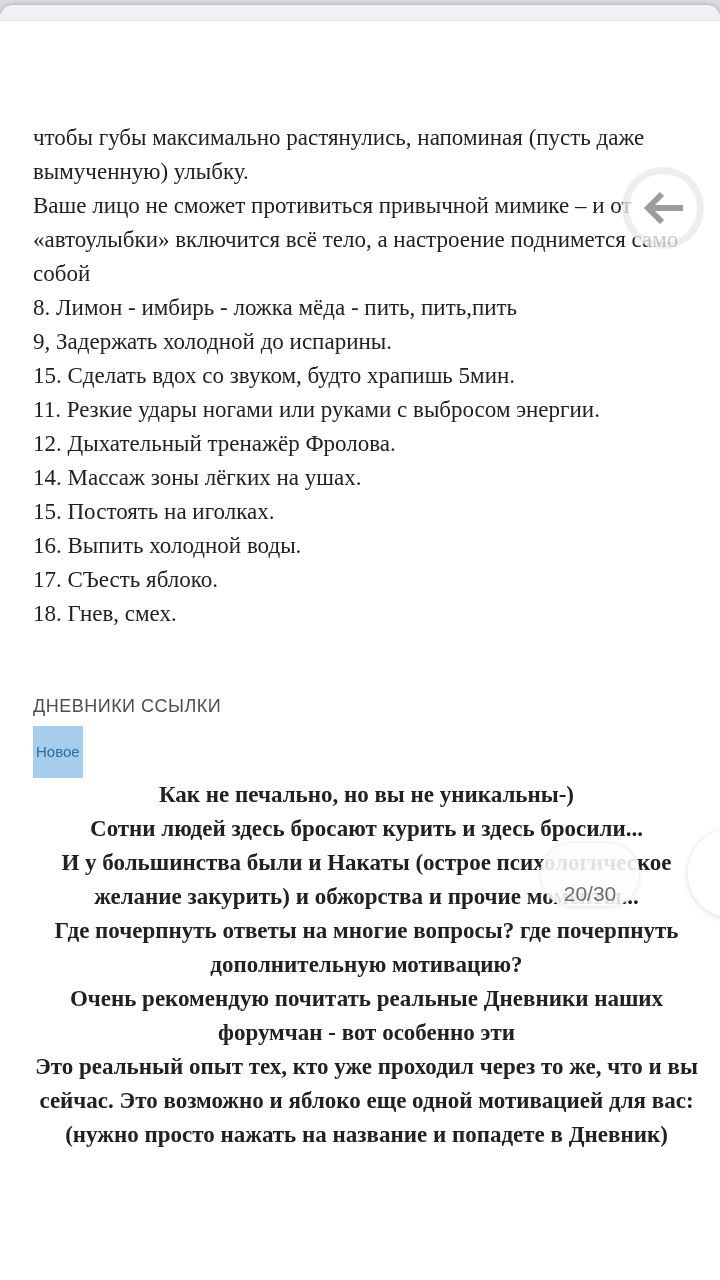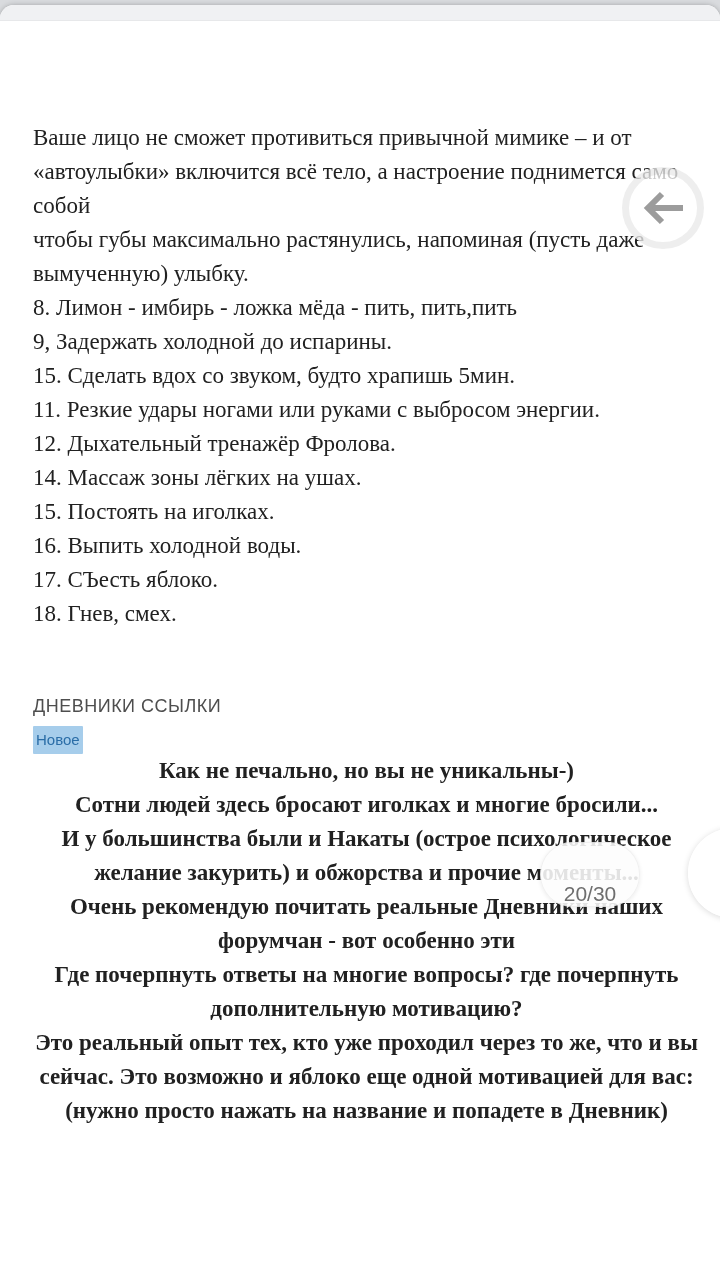--- a/index.html
+++ b/index.html
@@ -27,21 +27,21 @@
   .para.bold{font-weight:bold;text-align:center;}
   .section-heading{
     margin:60px 0 0 0;font-family:"Liberation Sans","DejaVu Sans",sans-serif;
     font-weight:400;font-size:18px;line-height:30px;color:#4e4e4e;
     letter-spacing:0.5px;
   }
   .badge-row{margin-top:5px;}
   .badge{
     display:inline-block;font-family:"Liberation Sans","DejaVu Sans",sans-serif;
     font-size:15px;line-height:20px;background:#a6cdeb;color:#2a6da7;
-    padding:4px 3px;border-radius:1px;
+    padding:16px 3px;border-radius:1px;
   }
   .back-btn{
     position:absolute;left:622px;top:167px;width:82px;height:82px;
     border-radius:50%;border:7px solid rgba(0,0,0,0.065);
     background:rgba(255,255,255,0.76);
     display:flex;align-items:center;justify-content:center;
     padding:0;cursor:pointer;
   }
   .pill{
     position:absolute;left:540px;top:842px;width:98px;height:63px;
@@ -61,22 +61,22 @@
 </head>
 <body>
 
 <div class="sheet">
   <div class="sheet-strip"></div>
 
   <div class="content">
 
     <div>
 
-    <p class="para">Ваше лицо не сможет противиться привычной мимике – и от «автоулыбки» включится всё тело, а настроение поднимется само собой</p>
-        <p class="para">чтобы губы максимально растянулись, напоминая (пусть даже вымученную) улыбку.</p>
+    <p class="para">чтобы губы максимально растянулись, напоминая (пусть даже вымученную) улыбку.</p>
+        <p class="para">Ваше лицо не сможет противиться привычной мимике – и от «автоулыбки» включится всё тело, а настроение поднимется само собой</p>
       </div>
 
     <div>
 
     <p class="para">8. Лимон - имбирь - ложка мёда - пить, пить,пить</p>
         <p class="para">9, Задержать холодной до испарины.</p>
         <p class="para">15. Сделать вдох со звуком, будто храпишь 5мин.</p>
         <p class="para">11. Резкие удары ногами или руками с выбросом энергии.</p>
         <p class="para">12. Дыхательный тренажёр Фролова.</p>
         <p class="para">14. Массаж зоны лёгких на ушах.</p>
@@ -88,24 +88,24 @@
 
     <h2 class="section-heading">ДНЕВНИКИ ССЫЛКИ</h2>
 
     <div class="badge-row">
       <span class="badge">Новое</span>
     </div>
 
     <div>
 
     <p class="para bold">Как не печально, но вы не уникальны-)</p>
-        <p class="para bold">Сотни людей здесь бросают иголках и многие бросили...</p>
+        <p class="para bold">Сотни людей здесь бросают курить и здесь бросили...</p>
         <p class="para bold">И у большинства были и Накаты (острое психологическое желание закурить) и обжорства и прочие моменты...</p>
+        <p class="para bold">Где почерпнуть ответы на многие вопросы? где почерпнуть дополнительную мотивацию?</p>
         <p class="para bold">Очень рекомендую почитать реальные Дневники наших форумчан - вот особенно эти</p>
-        <p class="para bold">Где почерпнуть ответы на многие вопросы? где почерпнуть дополнительную мотивацию?</p>
         <p class="para bold">Это реальный опыт тех, кто уже проходил через то же, что и вы сейчас. Это возможно и яблоко еще одной мотивацией для вас: (нужно просто нажать на название и попадете в Дневник)</p>
       </div>
 
   </div>
 </div>
 
 <button class="back-btn">
   <svg width="44" height="36" viewBox="0 0 44 36" fill="none" stroke="#9c9c9c" stroke-width="6">
     <path d="M42 18 L7 18"></path>
     <path d="M21 4 L7 18 L21 32"></path>

